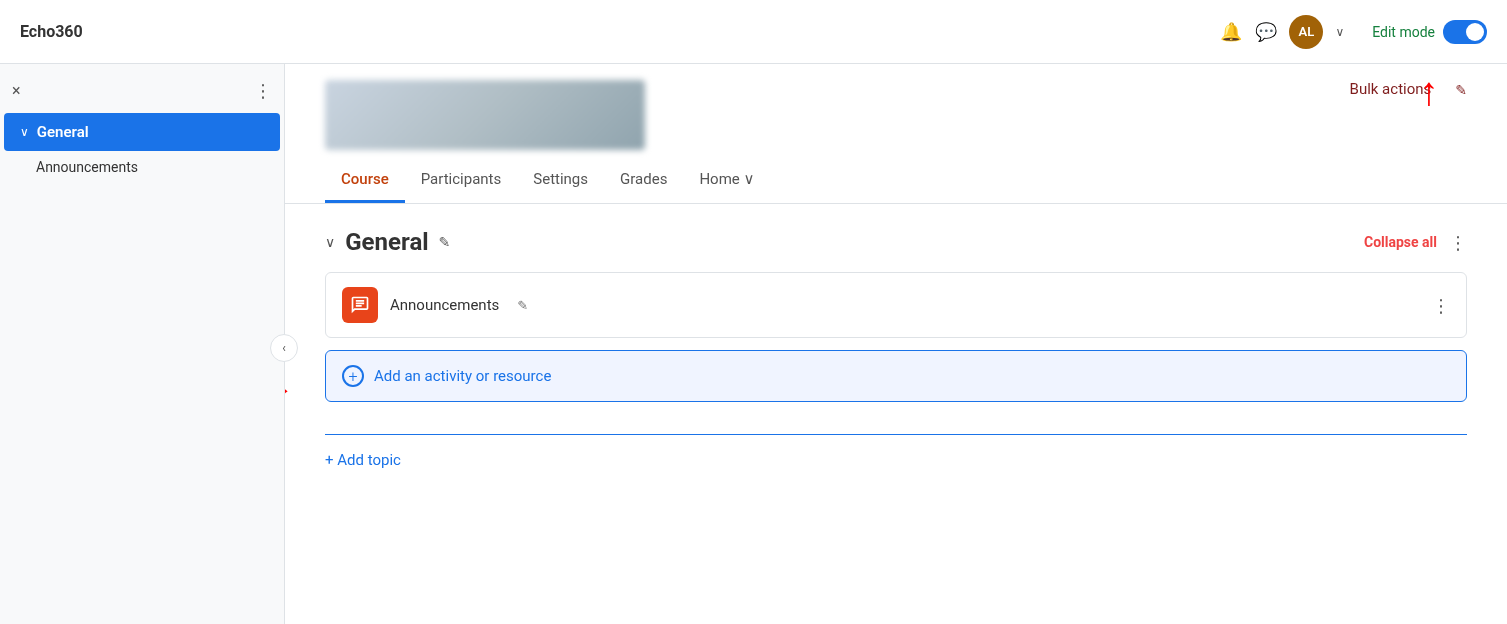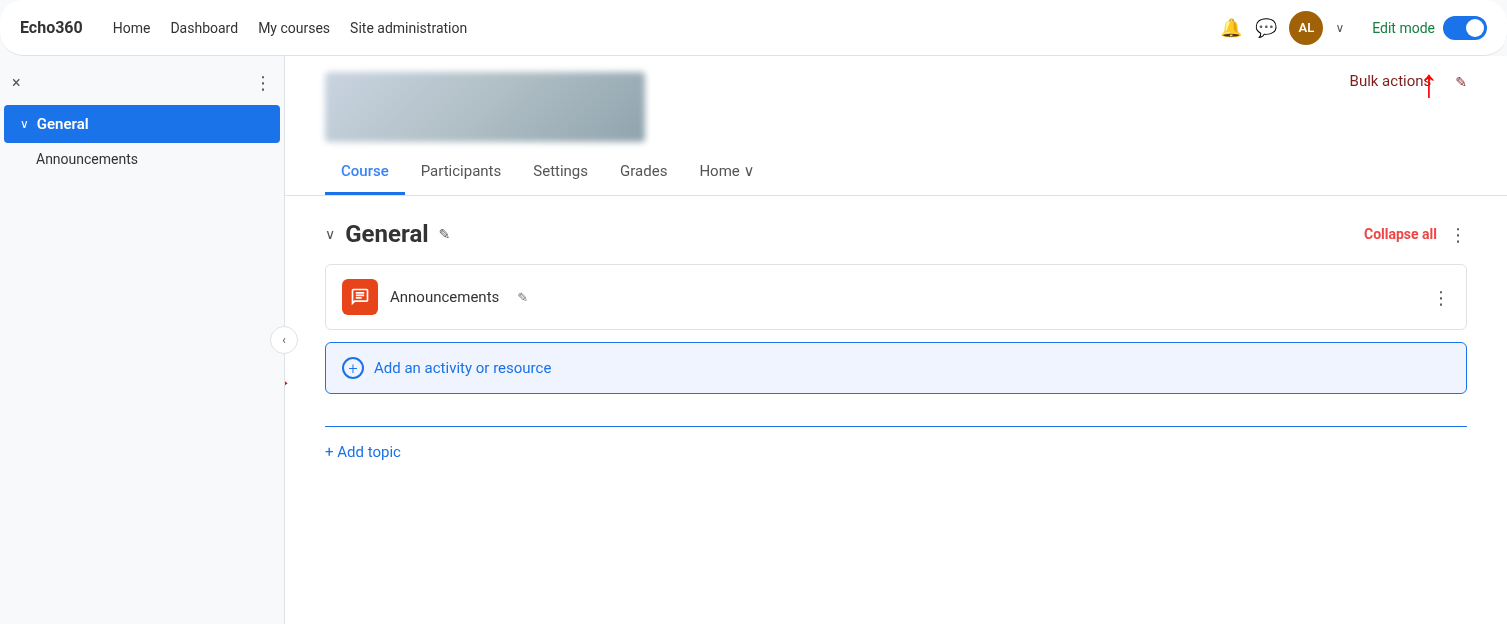--- a/index.html
+++ b/index.html
@@ -1,22 +1,22 @@
 <!DOCTYPE html>
 <html><head>
   <meta charset="utf-8">
   <style>
     * { box-sizing: border-box; margin: 0; padding: 0; }
     body { font-family: -apple-system, BlinkMacSystemFont, 'Segoe UI', Roboto, sans-serif; background: #f8f9fa; color: #333; font-size: 14px; }
 
     
     .top-nav {
       display: flex; align-items: center; background: #fff;
-      border-bottom: 1px solid #dee2e6; padding: 0 20px; height: 56px;
-      position: relative; z-index: 10; border-radius: 23px;
+      border-bottom: 1px solid #dee2e6; padding: 0 20px; height: 64px;
+      position: relative; z-index: 10;
     }
     .nav-logo { font-weight: 700; font-size: 16px; color: #333; margin-right: 30px; }
     .nav-links { display: flex; gap: 20px; }
     .nav-link { color: #333; text-decoration: none; font-size: 14px; cursor: pointer; }
     .nav-right { margin-left: auto; display: flex; align-items: center; gap: 12px; }
     .nav-icon { font-size: 18px; color: #555; cursor: pointer; }
     .avatar-btn {
       display: flex; align-items: center; gap: 4px; background: #a16207;
       color: #fff; border-radius: 50%; width: 34px; height: 34px;
       justify-content: center; font-weight: 600; font-size: 13px; cursor: pointer;
@@ -74,21 +74,21 @@
     }
     .bulk-actions .pencil-icon { font-size: 14px; }
 
     
     .tabs-area { padding: 0 40px; border-bottom: 1px solid #dee2e6; margin-top: 8px; }
     .tabs { display: flex; gap: 0; }
     .tab {
       padding: 12px 16px; cursor: pointer; font-size: 15px; color: #555;
       border-bottom: 3px solid transparent; text-decoration: none;
     }
-    .tab.active { color: #3b82f6; border-bottom: 3px solid #1a73e8; font-weight: 500; }
+    .tab.active { color: #c2410c; border-bottom: 3px solid #1a73e8; font-weight: 500; }
     .tab-more { display: flex; align-items: center; gap: 4px; }
 
     
     .content-body { padding: 24px 40px; }
 
     
     .section-header {
       display: flex; align-items: center; justify-content: space-between; margin-bottom: 16px;
     }
     .section-title-area { display: flex; align-items: center; gap: 10px; }
@@ -143,26 +143,20 @@
       width: 28px; height: 28px; background: #fff; border: 1px solid #dee2e6;
       border-radius: 50%; display: flex; align-items: center; justify-content: center;
       cursor: pointer; font-size: 12px; color: #555; z-index: 5;
     }
   </style>
 </head>
 <body>
 
 <nav class="top-nav">
   <span class="nav-logo">Echo360</span>
-  <div class="nav-links">
-    <a class="nav-link">Home</a>
-    <a class="nav-link">Dashboard</a>
-    <a class="nav-link">My courses</a>
-    <a class="nav-link">Site administration</a>
-  </div>
   <div class="nav-right">
     <span class="nav-icon">🔔</span>
     <span class="nav-icon">💬</span>
     <div class="avatar-btn">AL</div>
     <span class="avatar-dropdown">∨</span>
     <div class="edit-mode-area">
       <span class="edit-mode-label">Edit mode</span>
       <div class="toggle-switch"></div>
     </div>
   </div>

